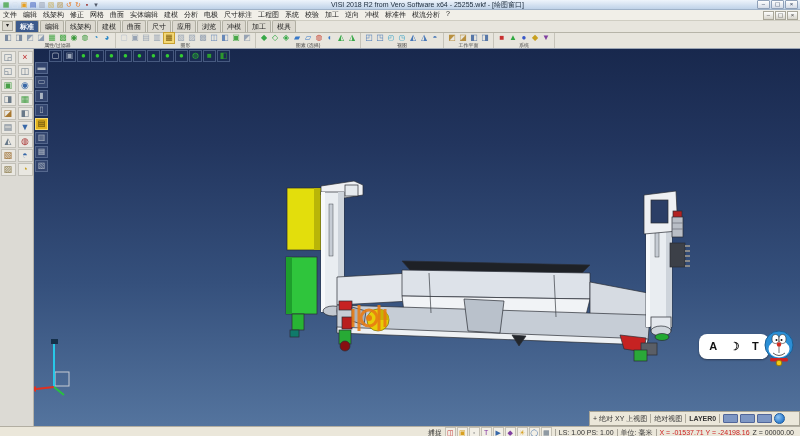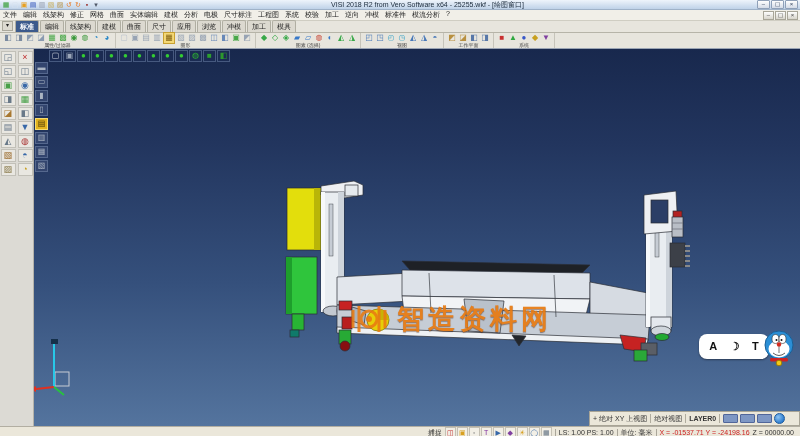--- a/index.html
+++ b/index.html
@@ -384,21 +384,20 @@
       <svg width="38" height="34" viewBox="0 0 38 34">
         <g stroke="#e87b12" stroke-width="3" fill="none" opacity="0.95">
           <line x1="3" y1="8" x2="3" y2="26"></line>
           <line x1="9" y1="4" x2="9" y2="30"></line>
           <circle cx="19" cy="17" r="8"></circle>
           <line x1="29" y1="4" x2="29" y2="30"></line>
           <line x1="35" y1="8" x2="35" y2="26"></line>
         </g>
         <circle cx="19" cy="17" r="3" fill="#e87b12"></circle>
       </svg>
-      <span class="wm-text">智造资料网</span>
     </div>
 
     <div class="ime">
       <span class="g">A</span>
       <span class="g">☽</span>
       <span class="g">T</span>
     </div>
     <svg class="doraemon" width="36" height="40" viewBox="0 0 36 40">
       <circle cx="18" cy="16" r="14" fill="#2b8fd6" stroke="#1a5f96"></circle>
       <ellipse cx="18" cy="20" rx="10.5" ry="8.5" fill="#fff"></ellipse>

